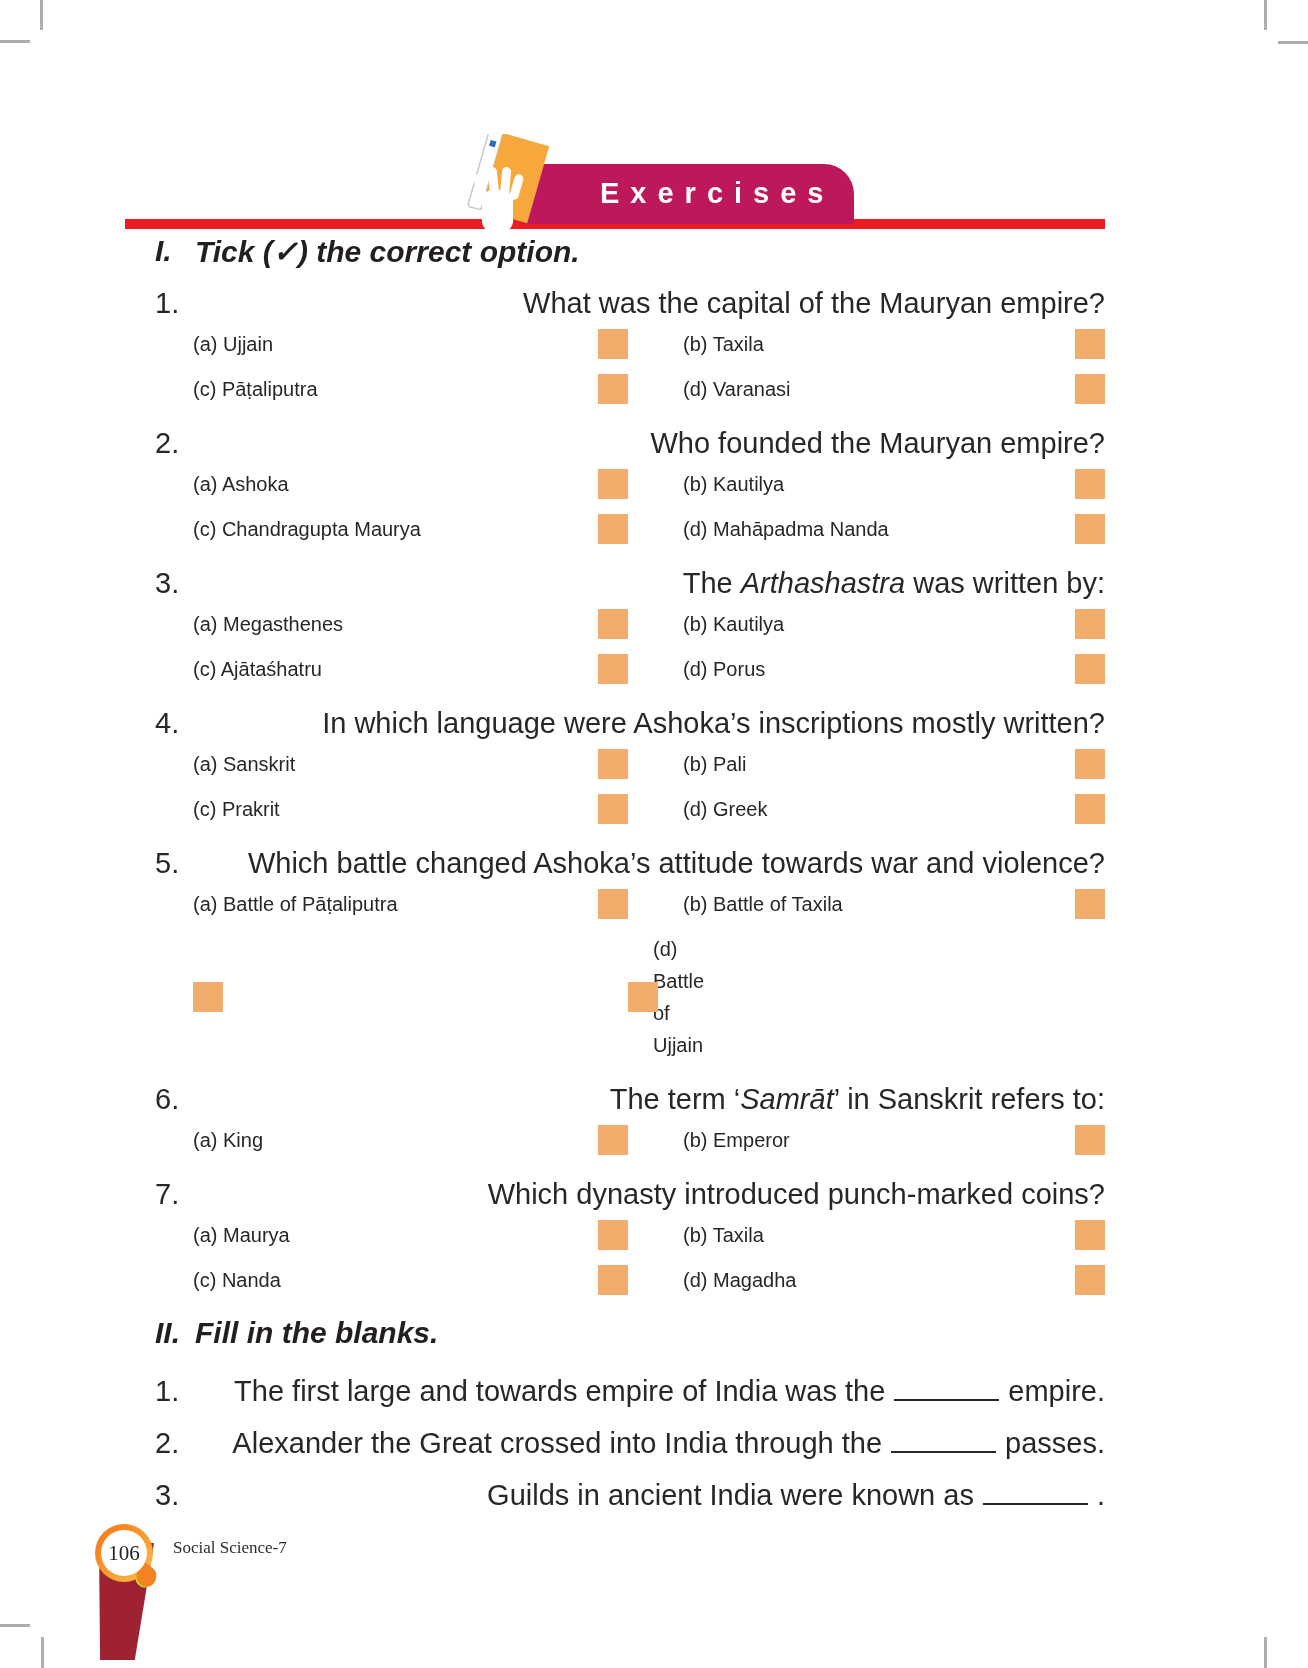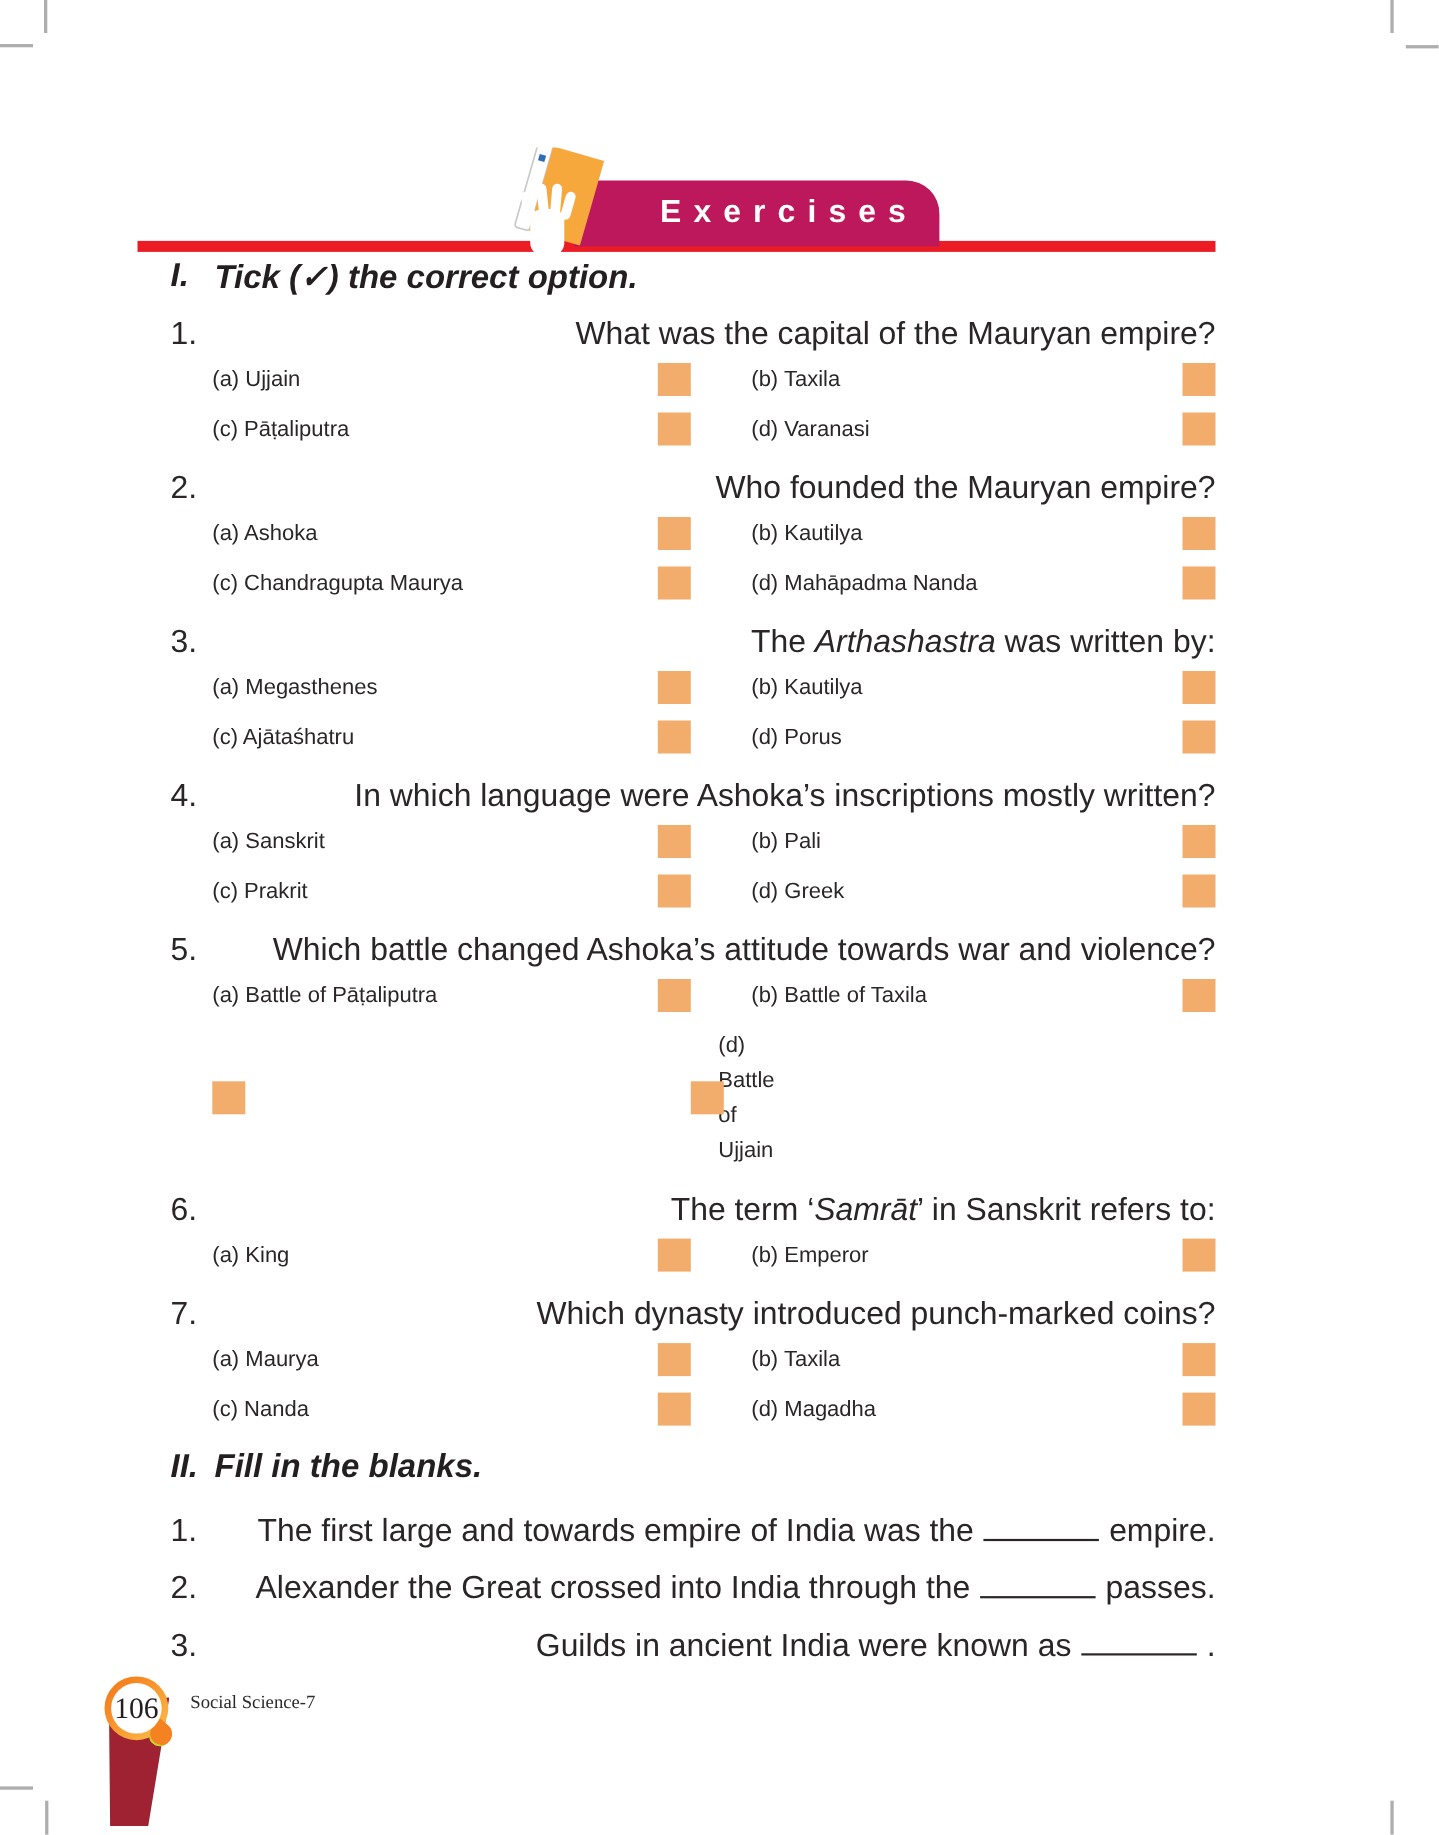--- a/index.html
+++ b/index.html
@@ -28,21 +28,21 @@
   .opt-right{padding-left:55px;}
   .cb{width:30px;height:30px;background:#F2AC6B;}
   .fib-row{display:flex;font-size:29px;line-height:38px;margin-bottom:14px;}
   .blank{display:inline-block;width:105px;height:22px;border-bottom:2px solid #2a2627;margin:0 9px;}
   #fib-items{margin-top:22px;}
 
   
   .ribbon{position:absolute;left:99px;top:1543px;width:55px;height:117px;background:#9E2232;clip-path:polygon(0 0,100% 0,65% 100%,2% 100%);z-index:1;}
   .badge{position:absolute;left:95px;top:1524px;width:58px;height:58px;border-radius:50%;background:linear-gradient(135deg,#F58220 20%,#FBB040 80%);z-index:3;}
   .badge::after{content:"";position:absolute;right:-3px;bottom:-6px;width:20px;height:20px;background:#F58220;border-radius:0 100% 100% 100%;transform:rotate(40deg);border-bottom:2px solid #C5D22E;z-index:-1;}
-  .badge-inner{position:absolute;left:6px;top:6px;width:46px;height:46px;border-radius:50%;background:#ffffff;display:flex;align-items:center;justify-content:center;font-family:"Liberation Serif",serif;font-size:27px;color:#231F20;}
+  .badge-inner{position:absolute;left:6px;top:6px;width:46px;height:46px;border-radius:50%;background:#ffffff;display:flex;align-items:center;justify-content:center;font-family:"Liberation Serif",serif;font-size:21px;color:#231F20;}
   .book-title{position:absolute;left:173px;top:1538px;font-family:"Liberation Serif",serif;font-size:17px;color:#2b2b2b;z-index:2;}
 </style>
 </head>
 <body>
 
 <div class="page">
 
   <div class="crop" style="left:40px;top:0;width:3px;height:30px;"></div>
   <div class="crop" style="left:0;top:40px;width:30px;height:3px;"></div>
   <div class="crop" style="left:1264px;top:0;width:3px;height:30px;"></div>

